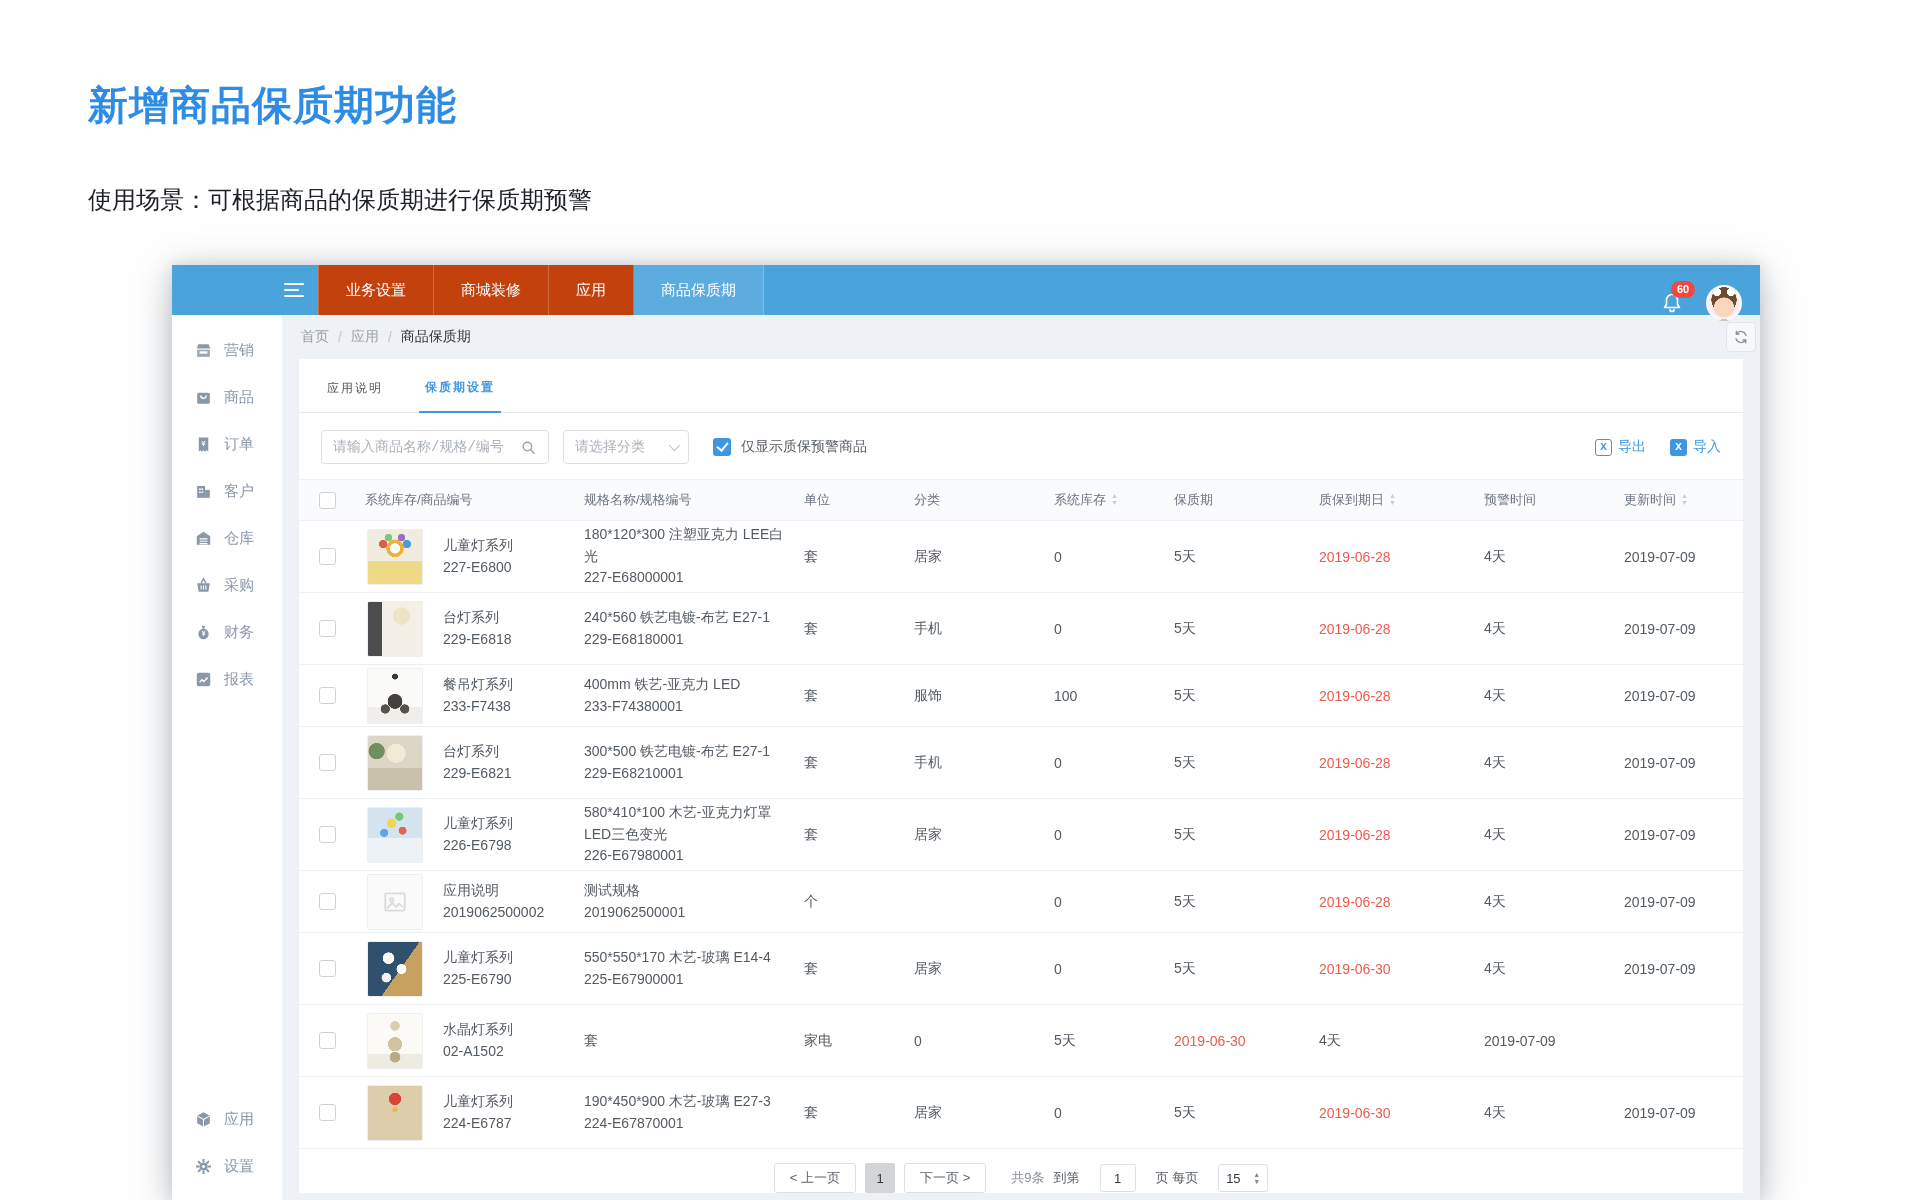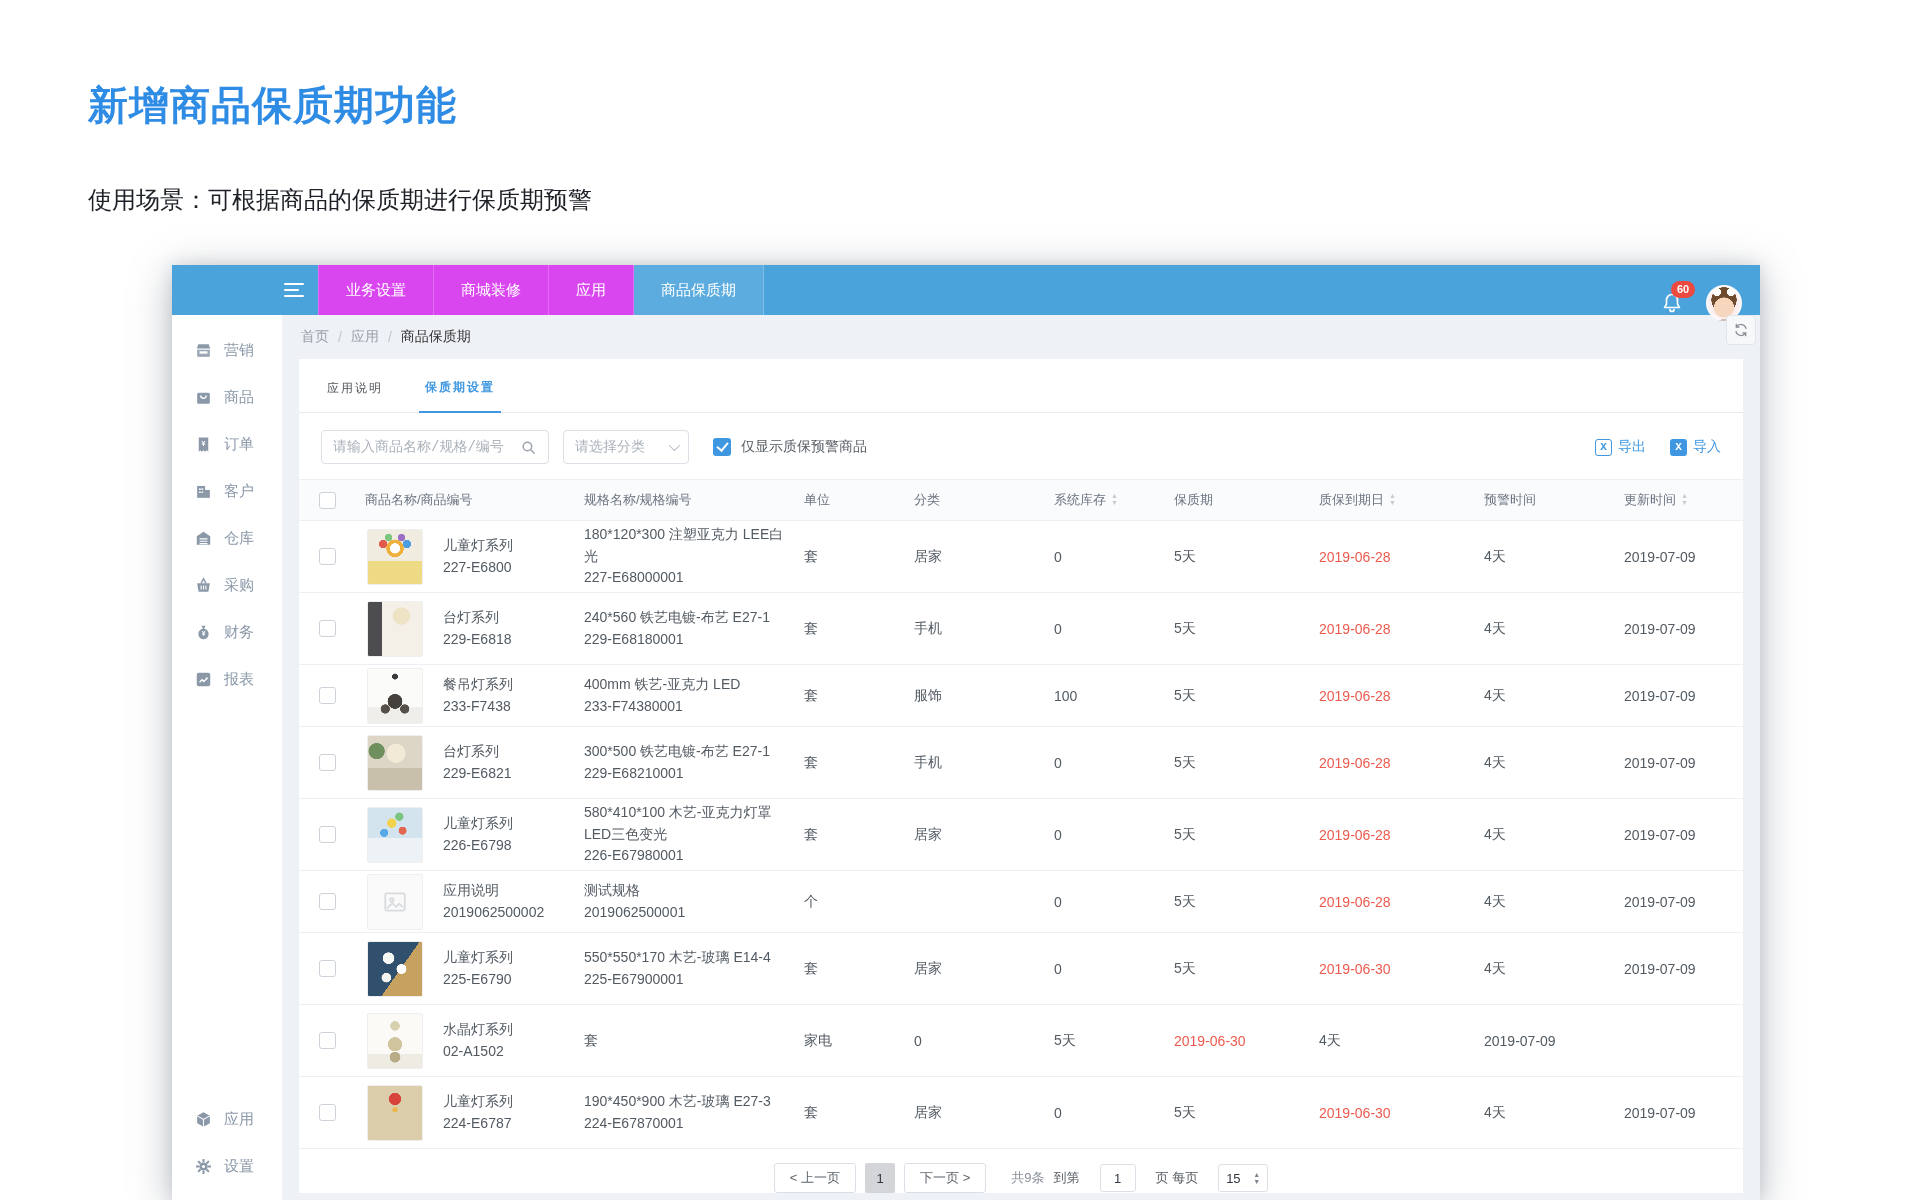--- a/index.html
+++ b/index.html
@@ -18,21 +18,21 @@
     background:#EEF1F5; display:flex; flex-direction:column;
     box-shadow:0 8px 40px rgba(90,100,115,.40), 0 0 14px rgba(90,100,115,.18);
   }
 
   
   .topnav { height:50px; background:#4BA3DB; display:flex; align-items:stretch; flex-shrink:0; }
   .hamburger-box { width:146px; display:flex; align-items:center; justify-content:flex-end; padding-right:14px; }
   .hamburger { width:20px; height:14px; display:flex; flex-direction:column; justify-content:space-between; cursor:pointer; }
   .hamburger i { height:2px; background:#fff; border-radius:1px; display:block; }
   .hamburger i:nth-child(1){ width:20px; } .hamburger i:nth-child(2){ width:15px; } .hamburger i:nth-child(3){ width:20px; }
-  .nav-tab { padding:0 27px; display:flex; align-items:center; color:#fff; font-size:15px; background:#d946ef; border-right:1px solid rgba(255,255,255,.22); cursor:pointer; }
+  .nav-tab { padding:0 27px; display:flex; align-items:center; color:#fff; font-size:15px; background:#c2410c; border-right:1px solid rgba(255,255,255,.22); cursor:pointer; }
   .nav-tab:first-of-type { border-left:1px solid rgba(255,255,255,.22); }
   .nav-tab.active { background:#5CACDF; }
   .topnav-right { margin-left:auto; display:flex; align-items:center; gap:22px; padding-right:18px;margin-top:26px; }
   .bell-wrap { position:relative; width:24px; height:24px; cursor:pointer; }
   .badge { position:absolute; top:-10px; left:11px; background:#EC4A41; color:#fff; font-size:11px; line-height:1; border-radius:9px; padding:3px 6px; font-weight:bold; }
   .avatar { width:36px; height:36px; border-radius:50%; cursor:pointer;
     background:
       radial-gradient(circle at 28% 16%, #ffffff 0 11%, rgba(0,0,0,0) 12%),
       radial-gradient(circle at 72% 16%, #ffffff 0 11%, rgba(0,0,0,0) 12%),
       radial-gradient(circle at 50% 64%, #f6d7bd 0 38%, rgba(0,0,0,0) 39%),
@@ -42,21 +42,21 @@
 
   
   .app-body { display:flex; flex:1; min-height:0; }
   .sidebar { width:110px; background:#fff; display:flex; flex-direction:column; padding-top:12px; flex-shrink:0; }
   .side-item { height:47px; display:flex; align-items:center; gap:11px; padding-left:22px; color:#8A98A8; font-size:15px; cursor:pointer; }
   .side-item svg { width:19px; height:19px; flex-shrink:0; }
   .sidebar-spacer { flex:1; }
   .sidebar-bottom { padding-bottom:10px; }
 
   .main { flex:1; display:flex; flex-direction:column; min-width:0; }
-  .breadcrumb-bar { height:44px; display:flex; padding:0 4px 0 19px; font-size:14px; color:#9AA1A9; flex-shrink:0; }
+  .breadcrumb-bar { height:44px; display:flex; align-items:center; padding:0 4px 0 19px; font-size:14px; color:#9AA1A9; flex-shrink:0; }
   .crumb { cursor:pointer; }
   .crumb.current { color:#333; cursor:default; }
   .crumb-sep { margin:0 9px; color:#c0c6cc; }
   .refresh-btn { margin-left:auto; width:30px; height:30px; border:1px solid #E2E5E9; background:#F7F8FA; border-radius:4px; display:flex; align-items:center; justify-content:center; color:#8a9097; cursor:pointer; }
 
   
   .card { background:#fff; margin:0 17px 7px; flex:1; display:flex; flex-direction:column; min-height:0; }
   .tabs-row { display:flex; padding:0 22px; border-bottom:1px solid #E8EBEE; height:54px; align-items:flex-end; flex-shrink:0; }
   .page-tab { font-size:12px; color:#51565c; padding:0 6px 15px; margin-right:30px; letter-spacing:2px; cursor:pointer; }
   .page-tab.active { color:#3E97E0; border-bottom:2px solid #3E97E0; margin-bottom:-1px; font-weight:bold; }
@@ -289,21 +289,21 @@
               <span>导入</span>
             </span>
           </div>
         </div>
 
         <div class="t-head" id="table-head">
             <div class="cell-check">
               <span class="checkbox"></span>
             </div>
             <div class="th th-product">
-              <span>商品名称/商品编号</span>
+              <span>系统库存/商品编号</span>
             </div>
             <div class="th" style="grid-column: 4;">
               <span>规格名称/规格编号</span>
             </div>
             <div class="th" style="grid-column: 5;">
               <span>单位</span>
             </div>
             <div class="th" style="grid-column: 6;">
               <span>分类</span>
             </div>

